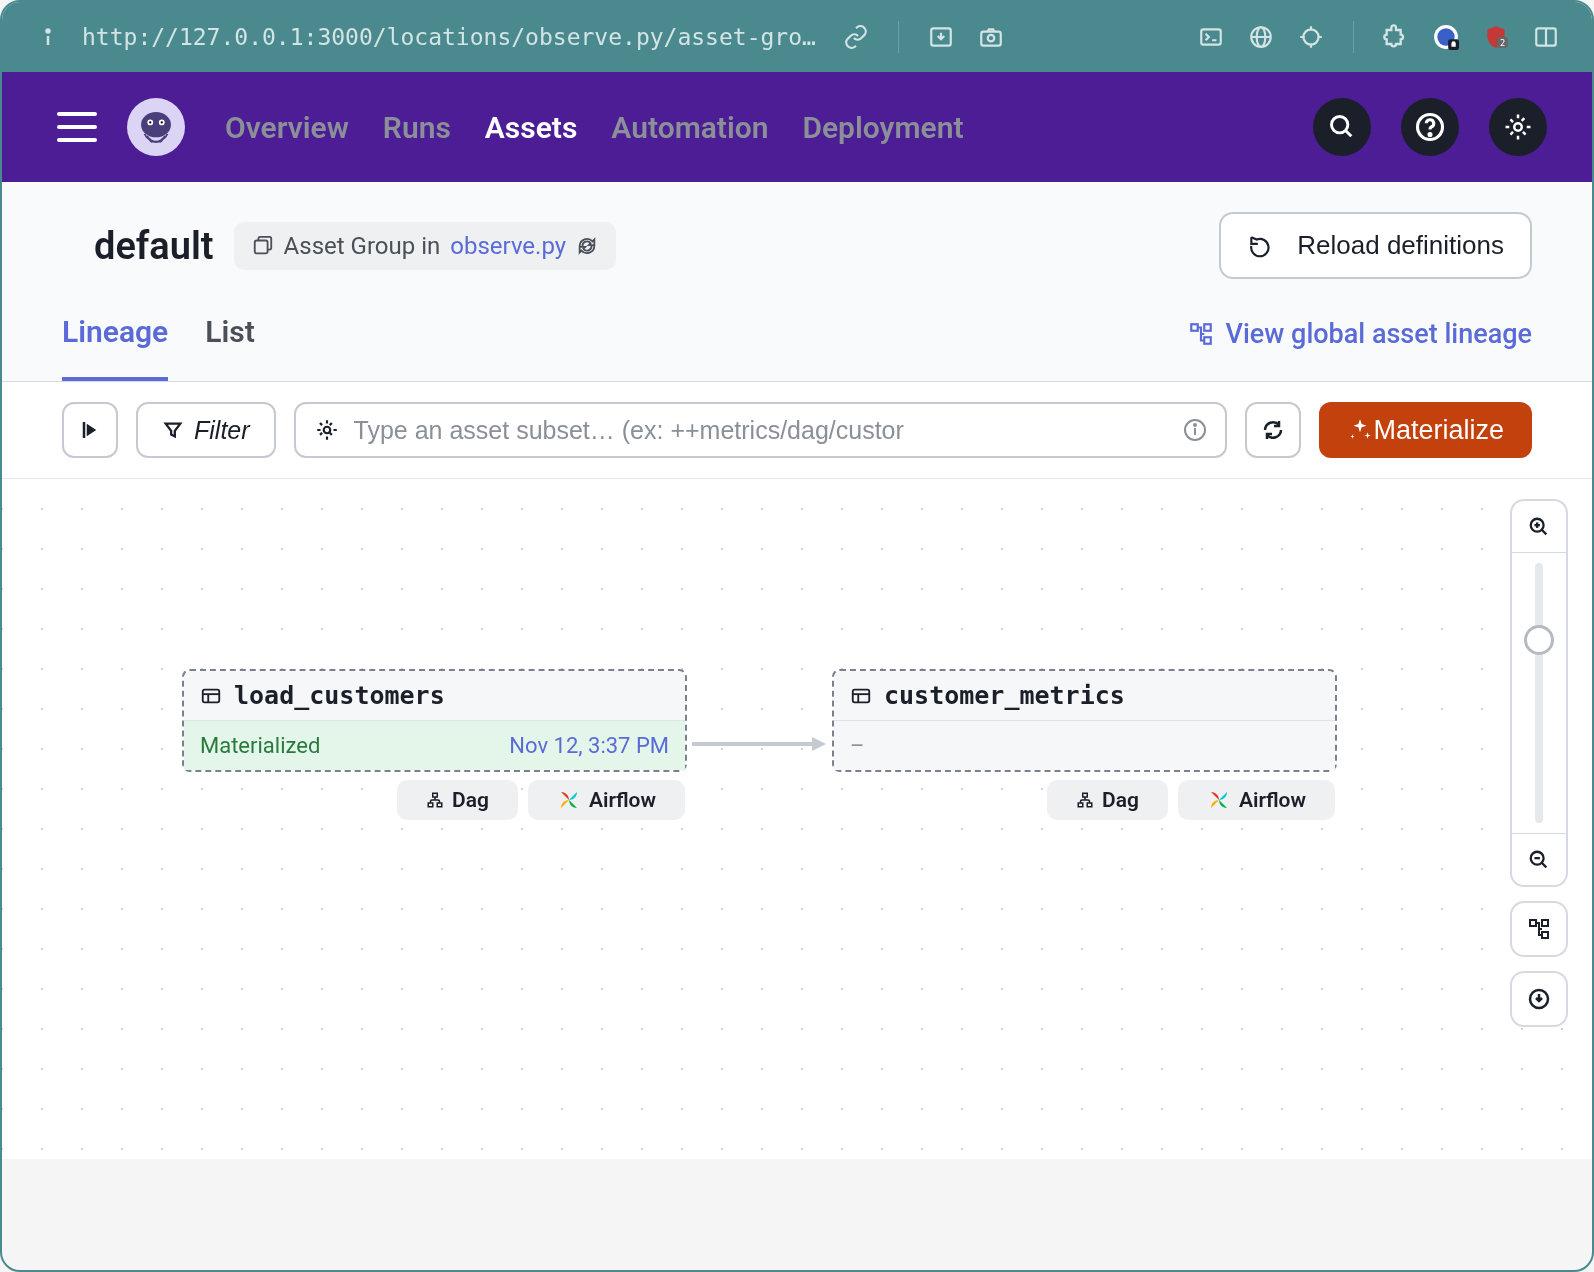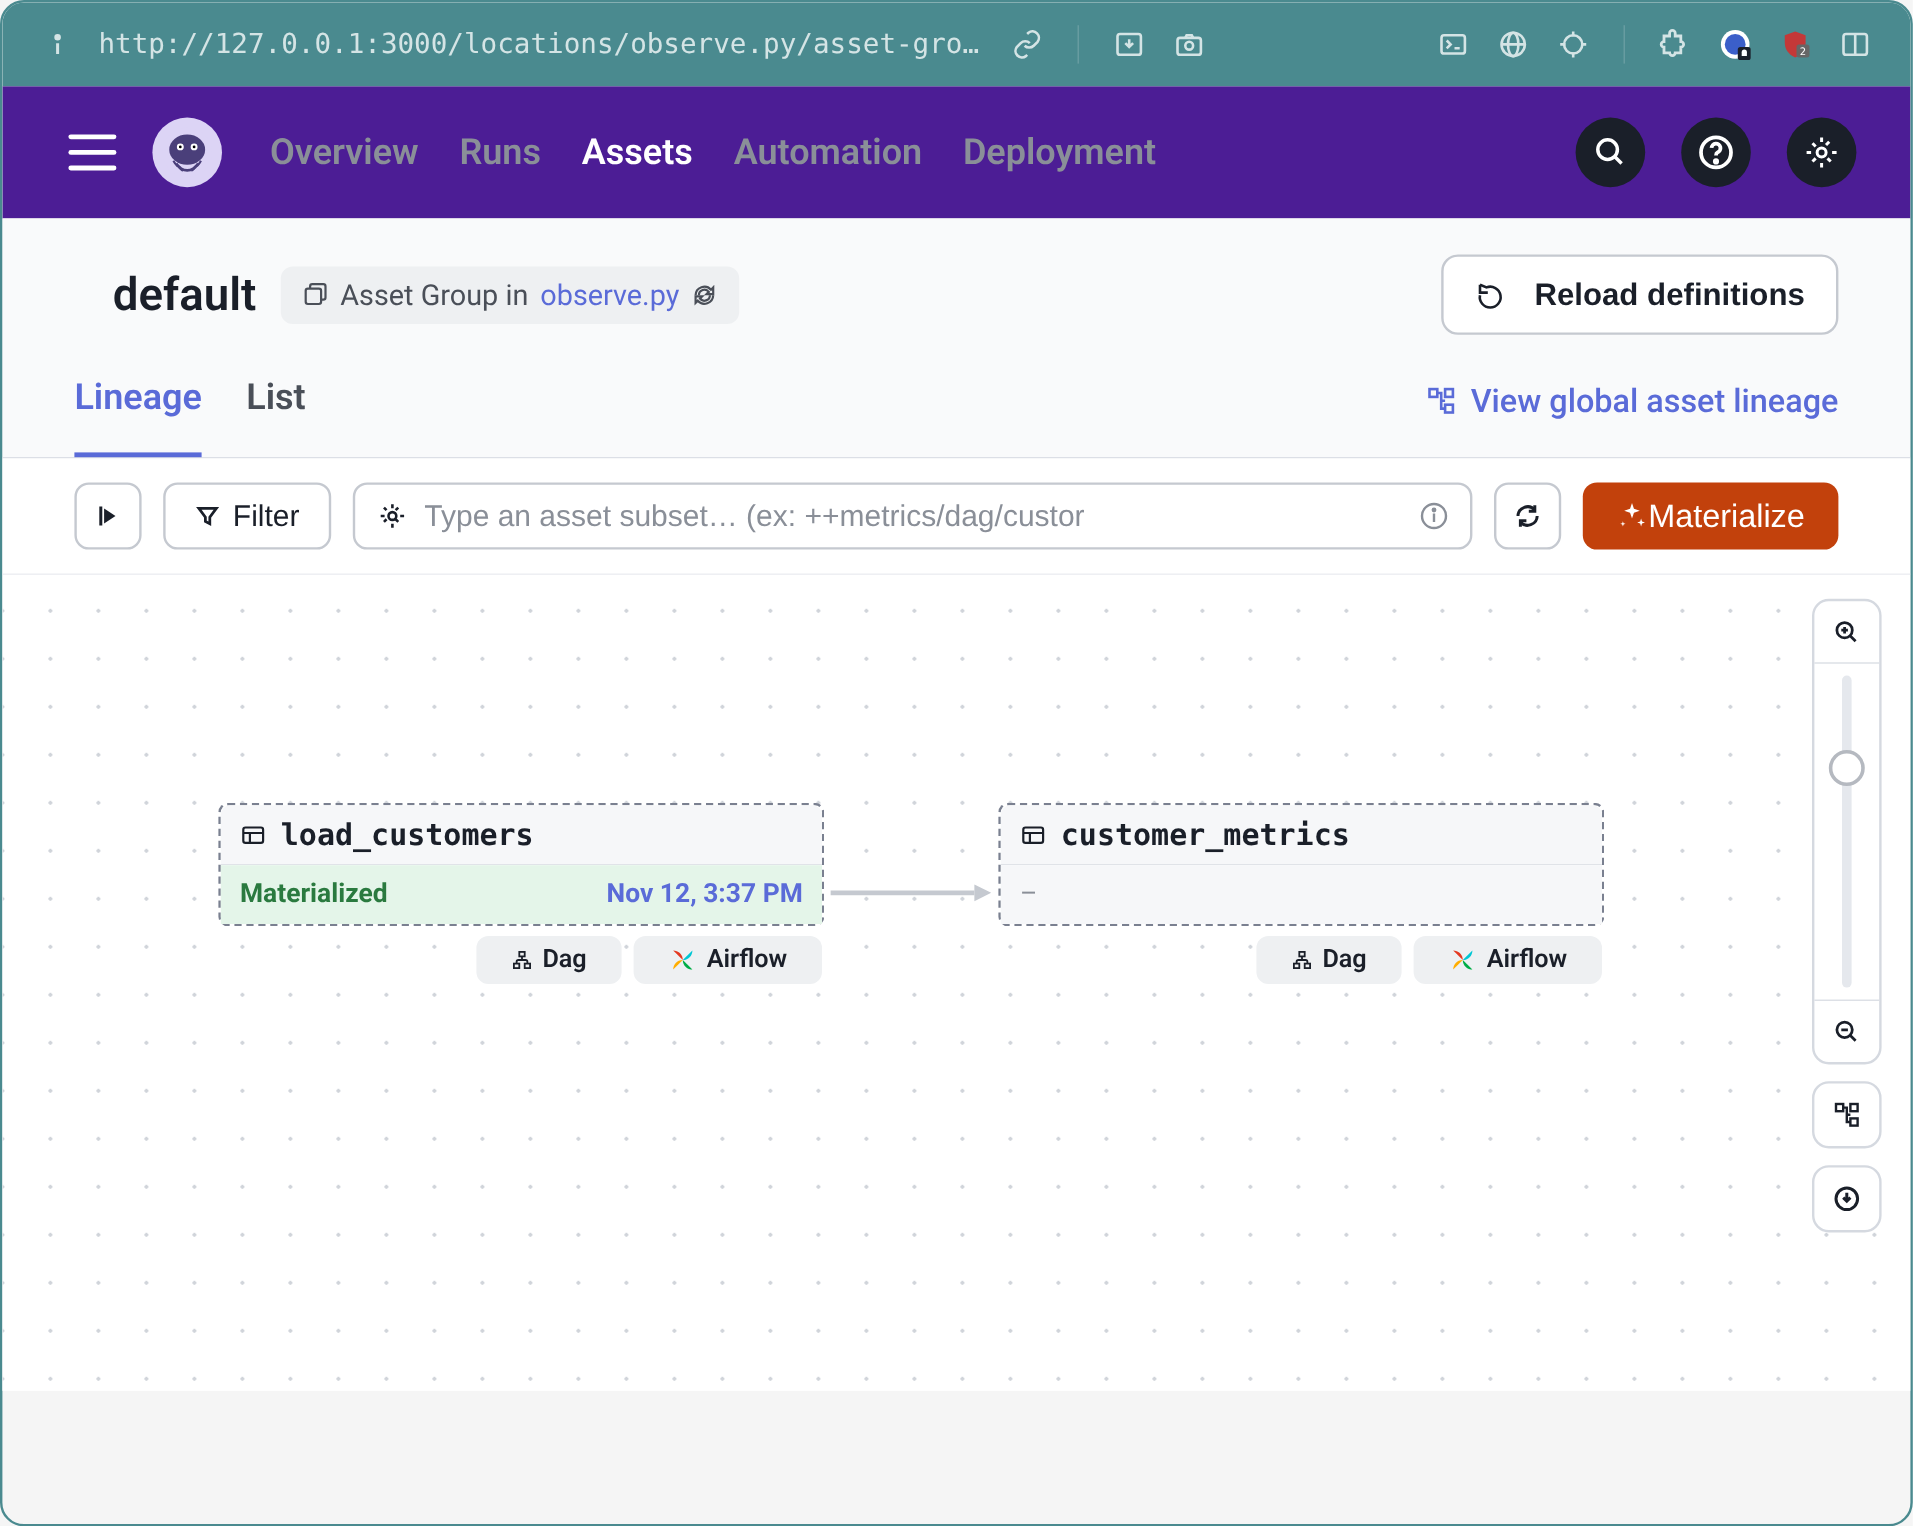--- a/index.html
+++ b/index.html
@@ -64,21 +64,21 @@
   color: #4a4f58;
 }
 .asset-group-badge .link { color: #5a6bd8; }
 .page-header .spacer { flex: 1; }
 .reload-btn {
   border: 2px solid #c5c9d0;
   background: #fff;
   border-radius: 14px;
   padding: 16px 26px;
   font-size: 26px;
-  font-weight: 700;
+  font-weight: 400;
   color: #1a1f29;
   display: flex;
   align-items: center;
   gap: 24px;
   cursor: pointer;
 }
 
 .sub-tabs {
   display: flex;
   align-items: center;
@@ -114,21 +114,21 @@
   display: flex;
   align-items: center;
   justify-content: center;
   gap: 10px;
   cursor: pointer;
   font-size: 25px;
   font-weight: 500;
   color: #1a1f29;
 }
 .toolbar-btn.icon-only { width: 56px; }
-.toolbar-btn.filter { padding: 0 24px; }
+.toolbar-btn.filter { padding: 0 24px; font-style: italic; }
 .search-box {
   flex: 1;
   border: 2px solid #c5c9d0;
   border-radius: 12px;
   height: 56px;
   display: flex;
   align-items: center;
   padding: 0 18px;
   gap: 14px;
   background: #fff;
@@ -184,21 +184,21 @@
   font-weight: 600;
   color: #1a1f29;
   border-radius: 8px 8px 0 0;
 }
 .node-status {
   display: flex;
   justify-content: space-between;
   padding: 12px 16px;
   font-size: 22px;
 }
-.node-status.materialized { background: #e4f5e9; color: #2a7a3f; font-weight: bold; }
+.node-status.materialized { background: #e4f5e9; color: #2a7a3f; }
 .node-status.materialized .time { color: #5a6bd8; }
 .node-status.empty { background: #f6f7f9; color: #8a8f98; }
 .node-badges {
   position: absolute;
   right: 0;
   top: 100%;
   margin-top: 10px;
   display: flex;
   gap: 10px;
 }

